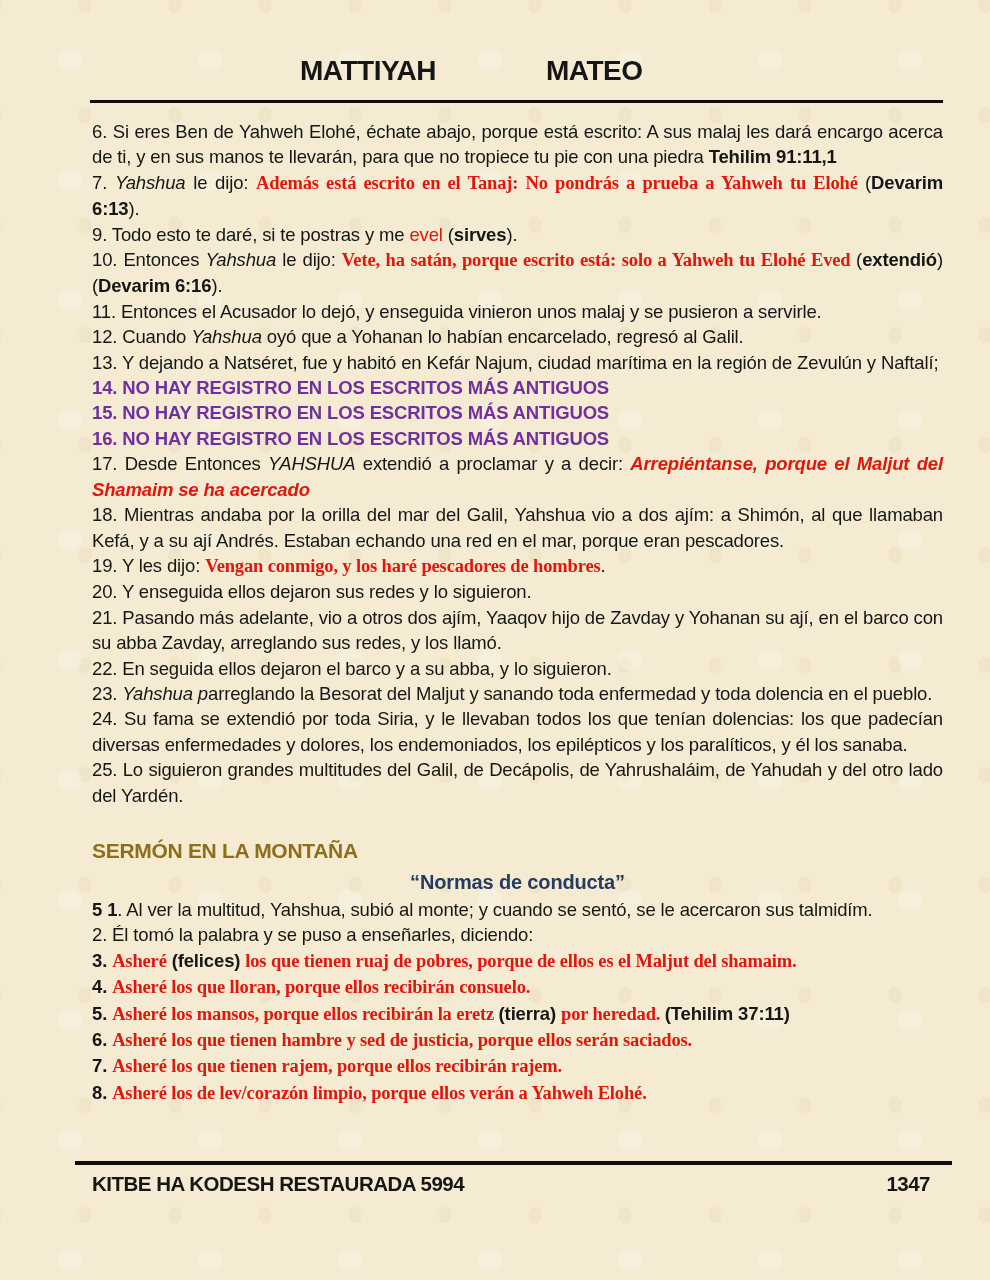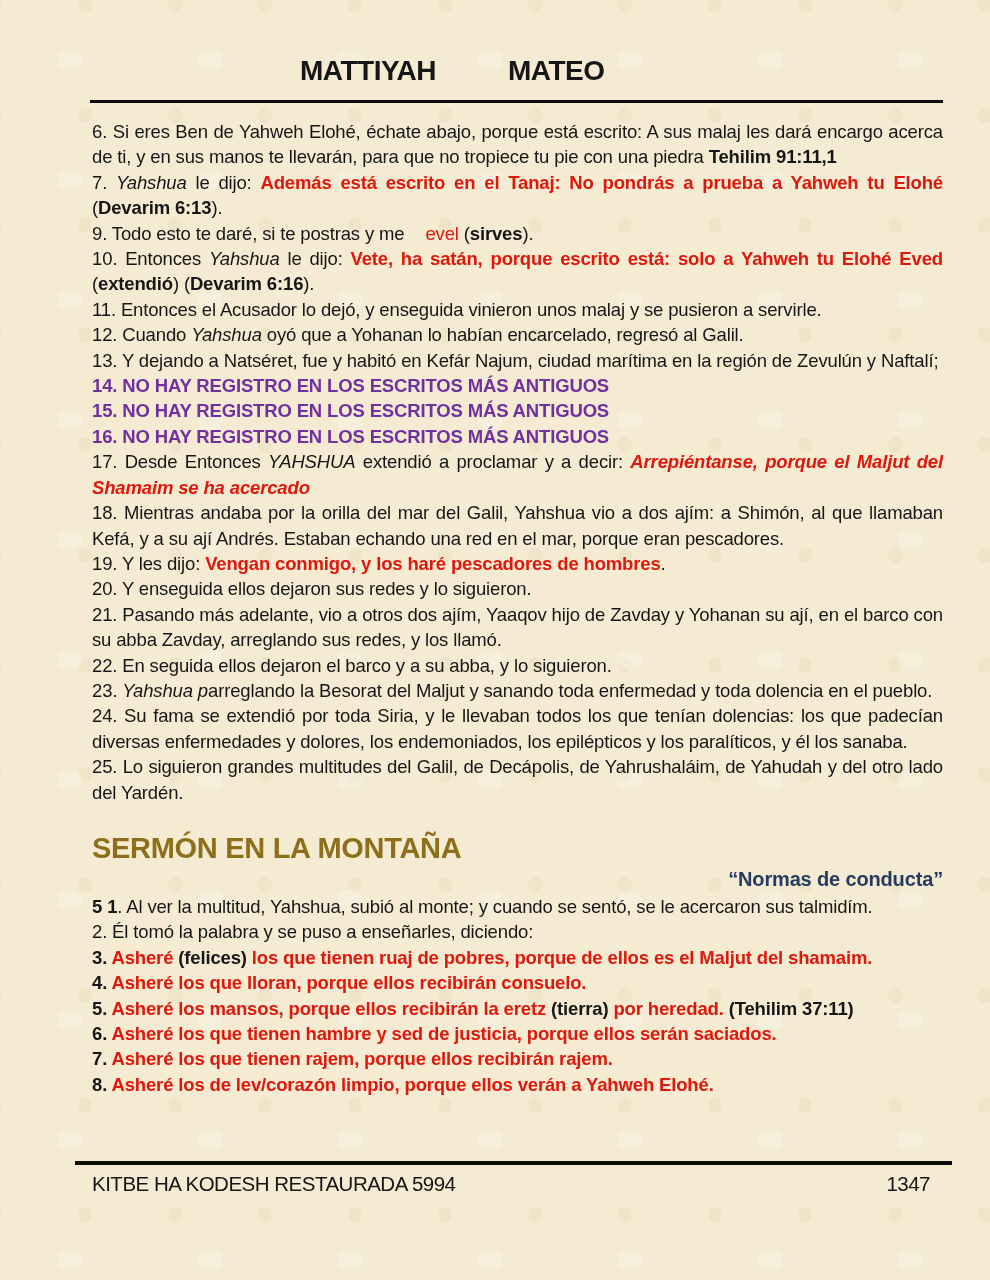--- a/index.html
+++ b/index.html
@@ -15,21 +15,21 @@
     background-color: var(--background, #f4ebd2);
     background-image:
       radial-gradient(rgba(255,255,255,0.22) 12%, transparent 13%),
       radial-gradient(rgba(221,203,161,0.20) 10%, transparent 11%);
     background-size: 140px 120px, 90px 110px;
     background-position: 0 0, 40px 60px;
   }
   .doc-header {
     display: flex;
     padding-left: 300px;
-    gap: 72px;
+    gap: 110px;
     margin-top: 55px;
     font-weight: bold;
     font-size: 28px;
     letter-spacing: -0.5px;
     color: var(--body_text, #161616);
   }
   .top-rule {
     margin: 13px 0 0 90px;
     width: 853px;
     height: 0;
@@ -40,58 +40,58 @@
     font-size: 18.5px;
     line-height: 25.4px;
     letter-spacing: -0.15px;
     text-align: justify;
     color: var(--body_text, #161616);
   }
   .verse { margin: 0; }
   .run-p  { }
   .run-b  { font-weight: bold; }
   .run-i  { font-style: italic; }
-  .run-r  { color: var(--red_emphasis, #e0170c); margin-left: 16px; }
-  .run-rb { color: var(--red_emphasis, #e0170c); font-weight: bold; }
+  .run-r  { color: var(--red_emphasis, #e0170c); }
+  .run-rb { color: var(--red_emphasis, #e0170c); font-weight: bold; font-family: Liberation Serif, serif; }
   .run-rbi{ color: var(--red_emphasis, #e0170c); font-weight: bold; font-style: italic; }
   .run-pb { color: var(--purple_emphasis, #7030a0); font-weight: bold; }
   .section-title {
     color: var(--section_gold, #8d6e1a);
-    font-size: 29px;
+    font-size: 21px;
     line-height: 32px;
     margin: 27px 0 3px 0;
     text-align: left;
     font-weight: bold;
     letter-spacing: -0.3px;
   }
   .section-subtitle {
     color: var(--subtitle_navy, #253b62);
     font-size: 20px;
     line-height: 24px;
     margin: 0 0 3px 0;
-    text-align: right;
+    text-align: center;
     font-weight: bold;
   }
   .doc-footer {
     position: absolute;
     left: 0;
     right: 0;
     top: 1161px;
   }
   .footer-rule {
     margin-left: 75px;
     width: 877px;
     height: 0;
     border-top: 4px solid var(--rule_black, #0d0d0d);
   }
   .footer-row {
     display: flex;
     justify-content: space-between;
     margin: 7px 60px 0 92px;
-    font-weight: normal;
+    font-weight: bold;
     font-size: 20.5px;
     letter-spacing: -0.5px;
     color: var(--body_text, #161616);
   }
 </style>
 </head>
 <body style="--background: #f4ebd2; --body_text: #161616; --red_emphasis: #e0170c; --purple_emphasis: #7030a0; --section_gold: #8d6e1a; --subtitle_navy: #253b62; --rule_black: #0d0d0d;">
 
 <div class="page">
 

